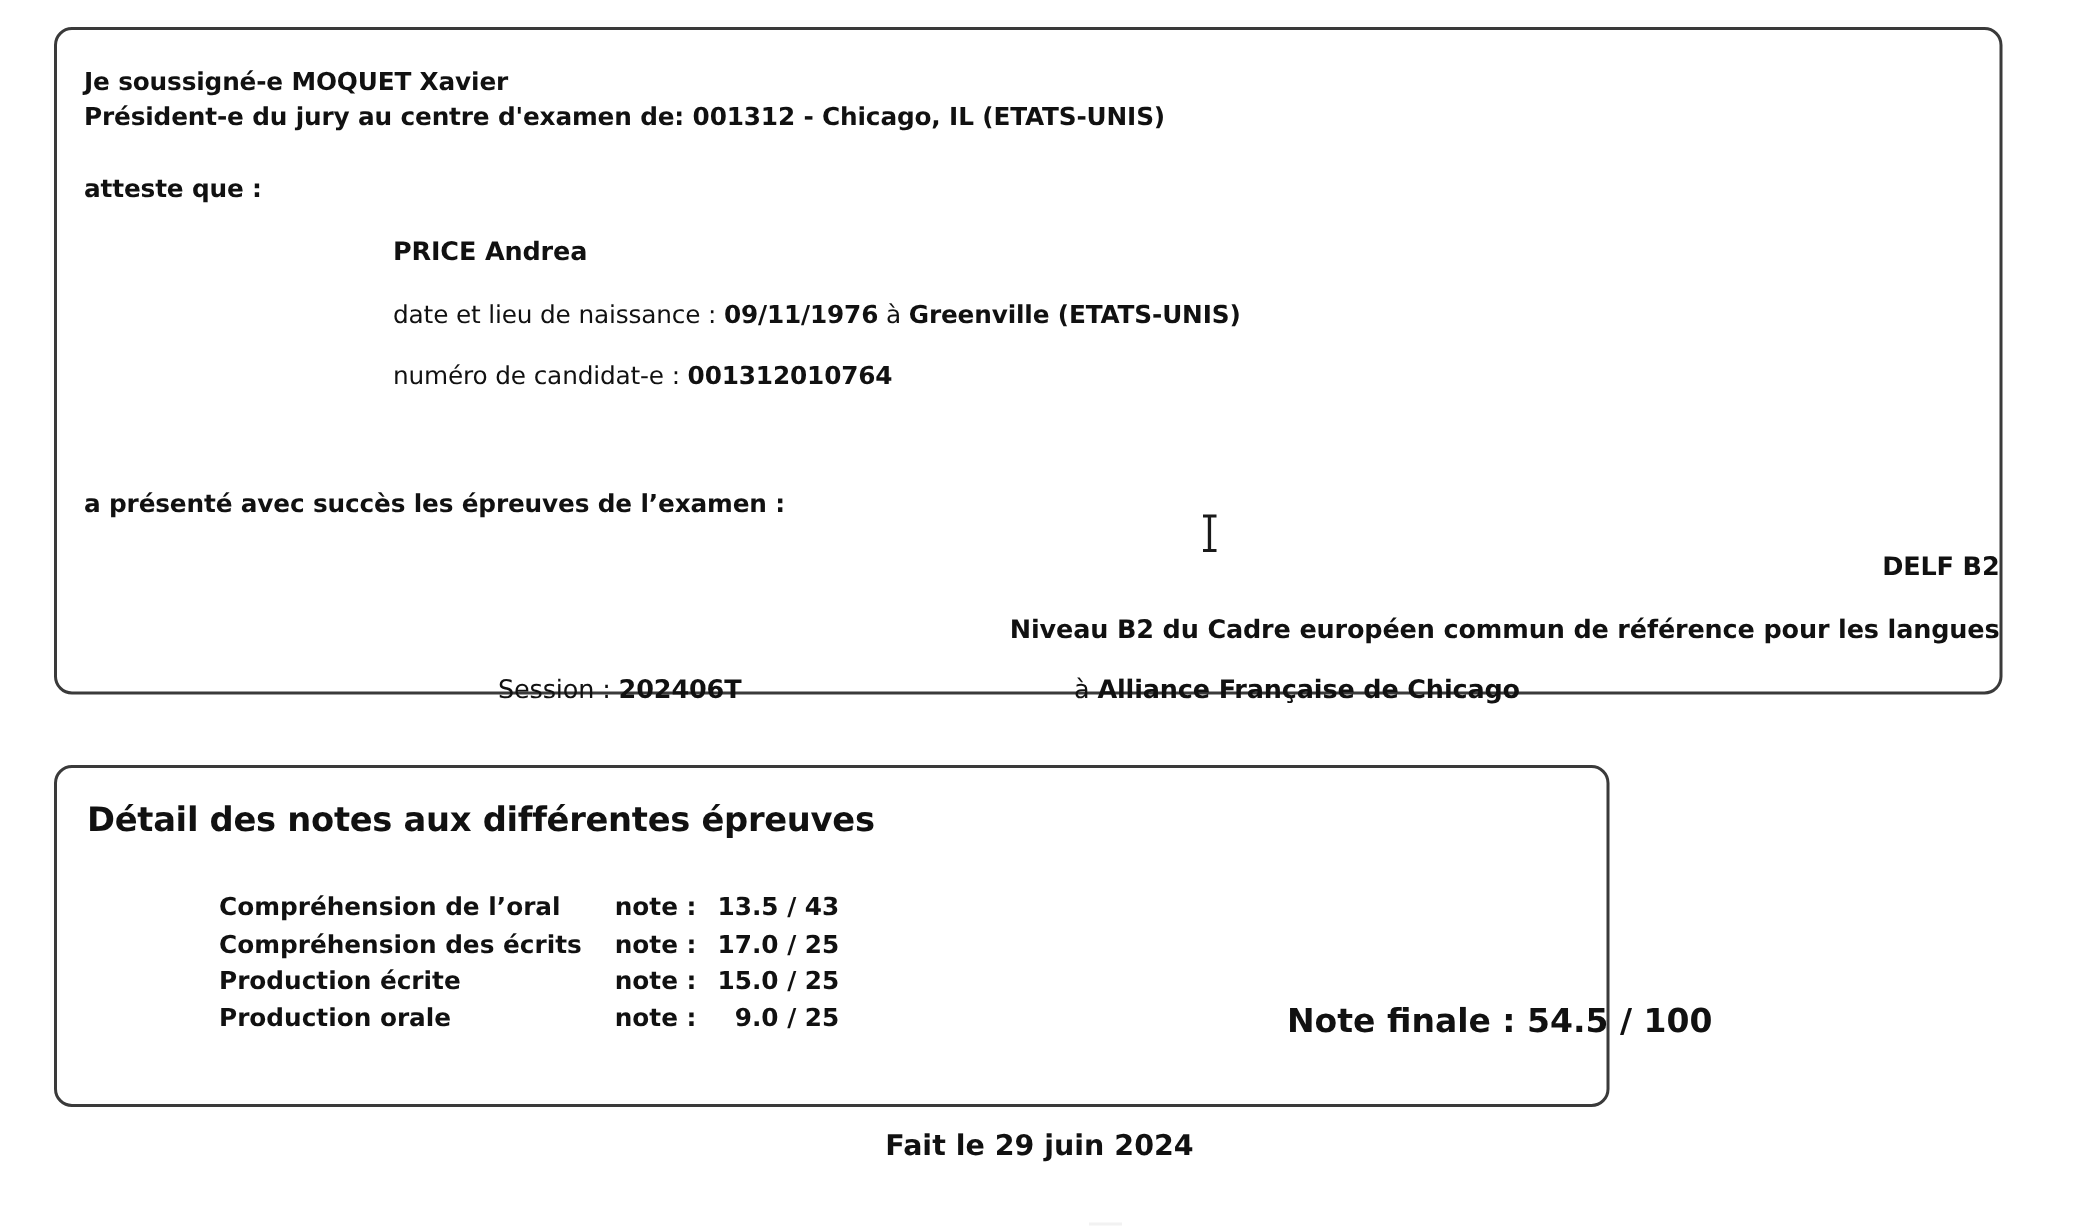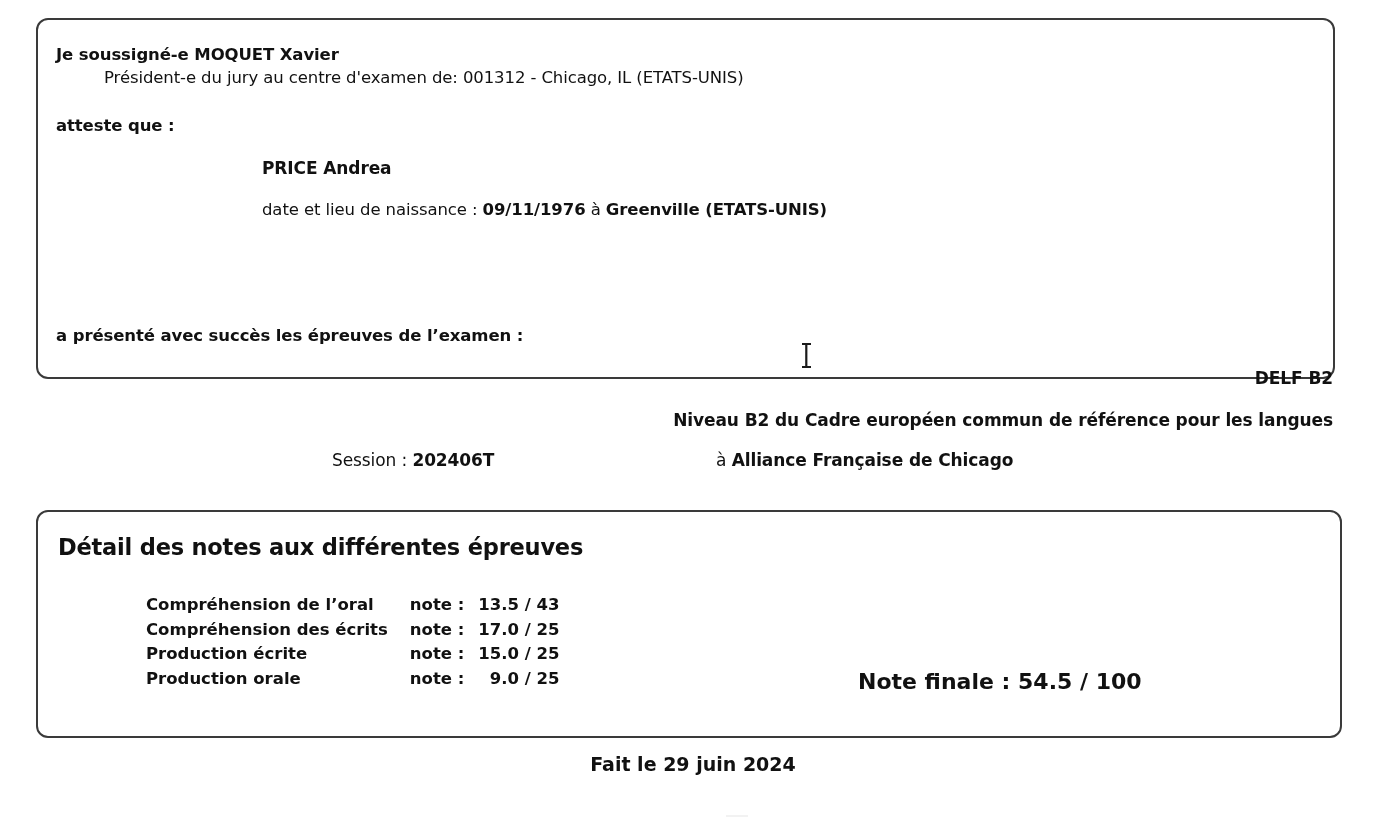--- a/index.html
+++ b/index.html
@@ -26,43 +26,43 @@
     position: absolute;
     background: #ffffff;
     border: 2px solid #3a3a3a;
     border-radius: 12px;
     box-sizing: border-box;
   }
   #card-attestation {
     left: 36px;
     top: 18px;
     width: 1299px;
-    height: 361px;
+    height: 445px;
   }
   #card-notes {
     left: 36px;
     top: 510px;
-    width: 1306px;
+    width: 1037px;
     height: 228px;
   }
 
   
   .line {
     position: absolute;
     white-space: nowrap;
     font-size: 16.5px;
     line-height: 1;
     letter-spacing: -0.1px;
   }
   .b { font-weight: bold; }
   .n { font-weight: normal; text-align: right; }
 
   
   #signer-name       { left: 18px; top: 27px; font-weight: bold; }
-  #signer-role       { left: 18px; top: 50px; font-weight: normal; margin-left: 48px; }
+  #signer-role       { left: 18px; top: 50px; font-weight: bold; }
   #attests-label     { left: 18px; top: 98px; font-weight: bold; }
 
   #candidate-name    { left: 224px; top: 140px; font-weight: bold; font-size: 17px; }
   #candidate-birth   { left: 224px; top: 182px; }
   #candidate-number  { left: 224px; top: 223px; }
 
   #success-label     { left: 18px; top: 308px; font-weight: bold; }
 
   .centered {
     position: absolute;
@@ -163,20 +163,23 @@
     <div class="line" id="signer-role">Président-e du jury au centre d'examen de: 001312 - Chicago, IL (ETATS-UNIS)</div>
 
     <div class="line" id="attests-label">atteste que :</div>
 
     <div class="line" id="candidate-name">PRICE Andrea</div>
 
     <div class="line" id="candidate-birth">
       <span class="n">date et lieu de naissance : </span><span class="b">09/11/1976</span><span class="n"> à </span><span class="b">Greenville (ETATS-UNIS)</span>
     </div>
 
+    <div class="line" id="candidate-number">
+      <span class="n">numéro de candidat-e : </span><span class="b">001312010764</span>
+    </div>
 
     <div class="line" id="success-label">a présenté avec succès les épreuves de l’examen :</div>
 
     <div class="centered" id="exam-name">DELF B2</div>
 
     <div class="centered" id="exam-level">Niveau B2 du Cadre européen commun de référence pour les langues</div>
 
     <div class="line" id="session-line">
       <span class="n">Session : </span><span class="b">202406T</span>
     </div>

